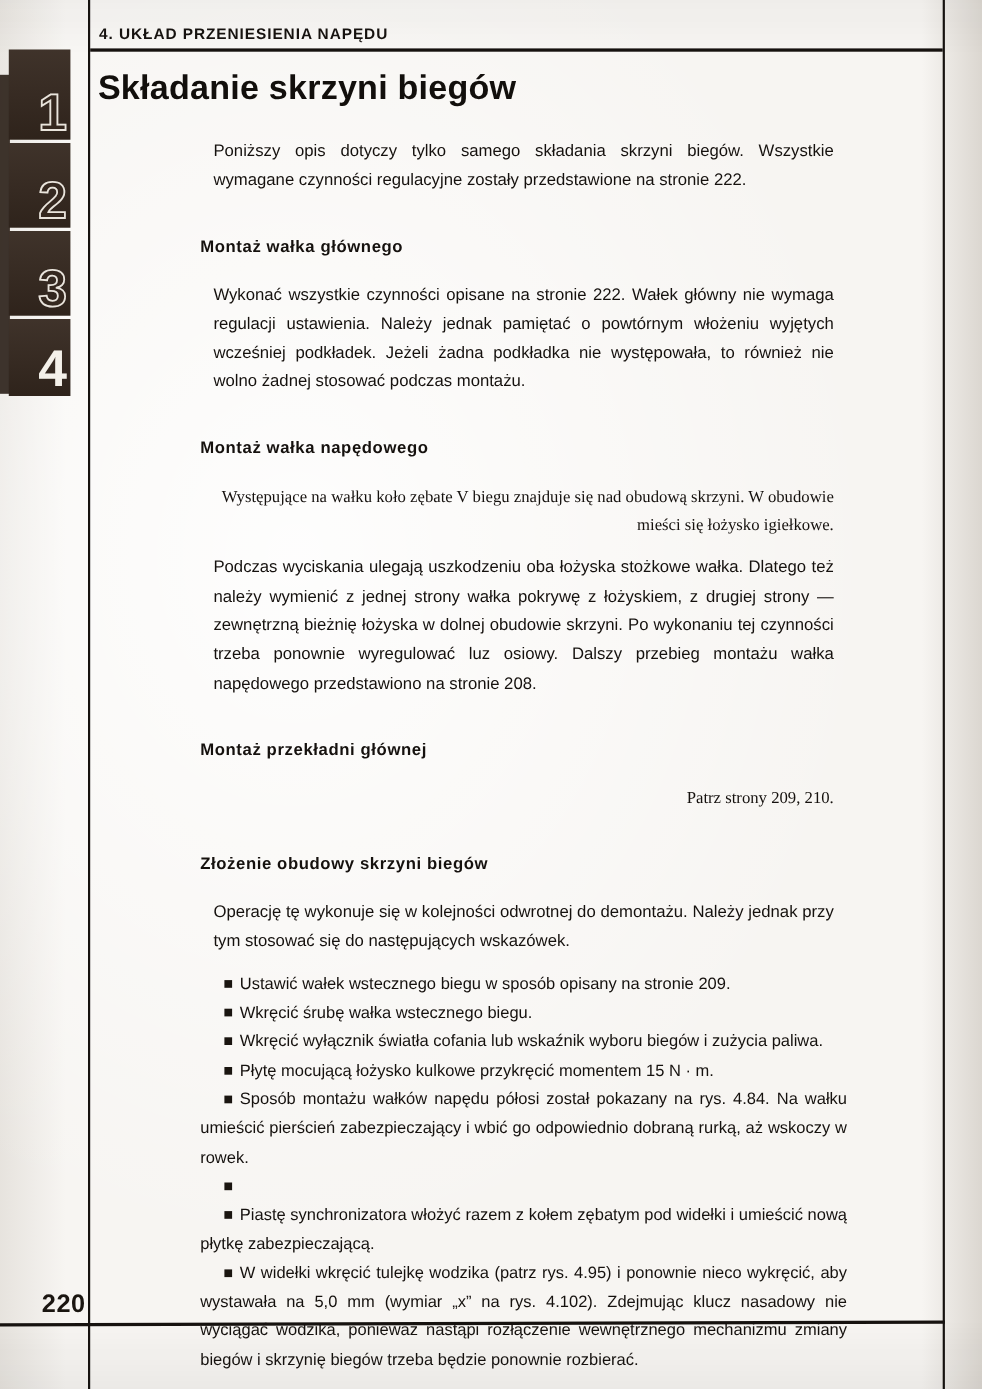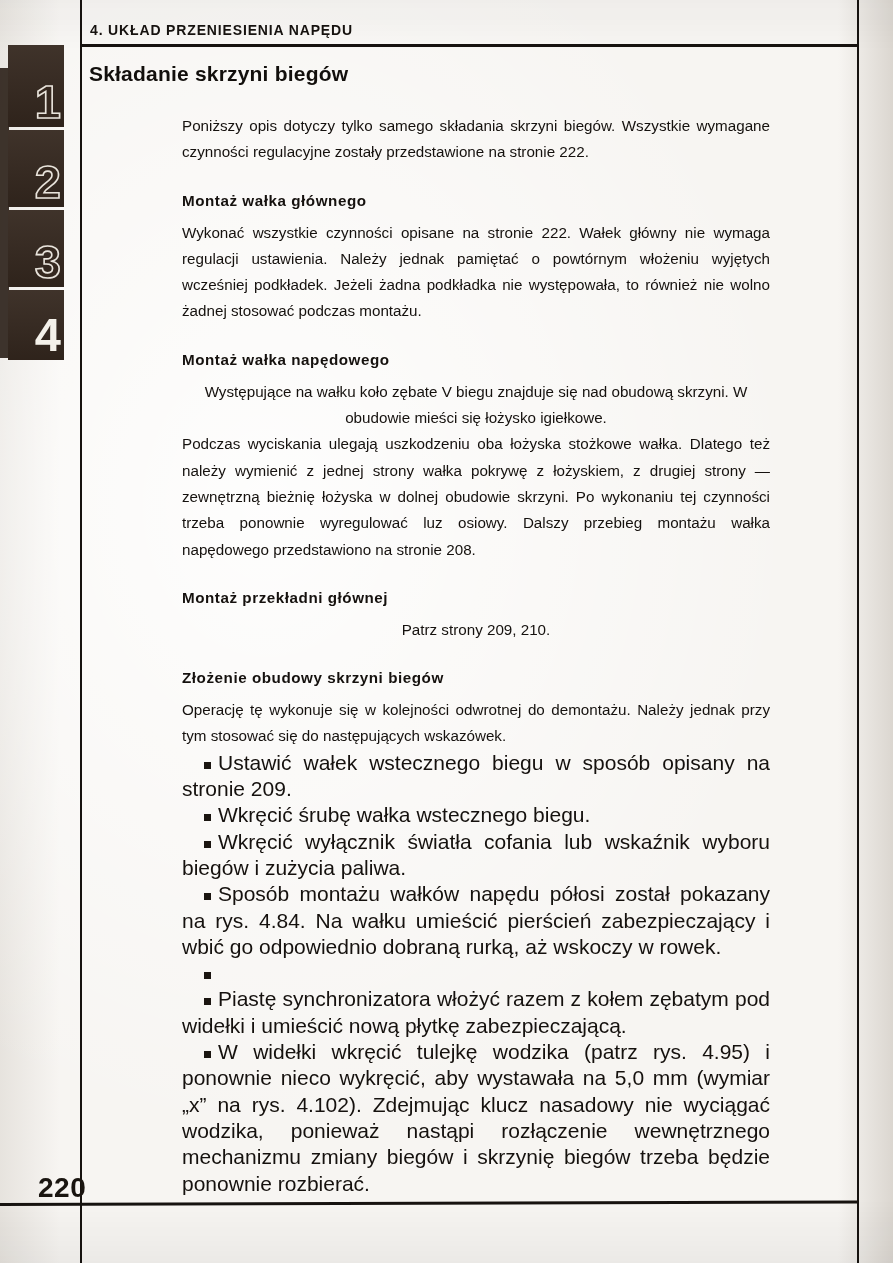--- a/index.html
+++ b/index.html
@@ -118,84 +118,84 @@
     font-weight: bold;
     letter-spacing: 0.85px;
     color: #16120f;
     white-space: nowrap;
   }
 
   
   .page-title {
     position: absolute;
     left: 89px; top: 62px;
-    font-size: 21px;
+    font-size: 31px;
     font-weight: bold;
     letter-spacing: 0.2px;
     color: #120f0c;
     white-space: nowrap;
   }
 
   
   .content {
     position: absolute;
     left: 182px;
     top: 113px;
     width: 588px;
     color: #15110e;
   }
 
   .para {
     font-size: 15.2px;
     line-height: 26.3px;
     text-align: justify;
-    margin: 0;
-  }
-  .para.nojust { text-align: center; }
+    margin: 12px;
+  }
+  .para.nojust { text-align: right; font-family: Liberation Serif, serif; }
 
   .subhead {
     font-size: 15.2px;
     font-weight: bold;
     letter-spacing: 0.55px;
     margin: 0;
     line-height: 26px;
   }
 
   .gap-lg { height: 22px; }
   .gap-sm { height: 6px; }
 
   .bullet-list {
     margin: 0;
     padding: 0;
     list-style: none;
   }
   .bullet-item {
     position: relative;
-    font-size: 21px;
+    font-size: 15px;
     line-height: 26.3px;
     text-align: justify;
     padding-left: 0;
     text-indent: 22px;
   }
   .bullet-item .sq {
     display: inline-block;
     width: 7px;
     height: 7px;
     background: #1a1510;
     margin-right: 7px;
     vertical-align: 1px;
     text-indent: 0;
   }
 
   
   .folio {
     position: absolute;
     left: 38px;
     top: 1172px;
-    font-size: 28px;
+    font-size: 23px;
     font-weight: bold;
     letter-spacing: 0.5px;
     color: #1a1510;
   }
 
   
   .scan-overlay {
     position: absolute;
     inset: 0;
     pointer-events: none;
@@ -259,20 +259,21 @@
 
     <div class="gap-lg"></div>
     <div class="subhead">Złożenie obudowy skrzyni biegów</div>
     <div class="gap-sm"></div>
     <p class="para">Operację tę wykonuje się w kolejności odwrotnej do demontażu. Należy jednak przy tym stosować się do następujących wskazówek.</p>
 
     <ul class="bullet-list">
       <li class="bullet-item"><span class="sq"></span><span>Ustawić wałek wstecznego biegu w sposób opisany na stronie 209.</span></li>
       <li class="bullet-item"><span class="sq"></span><span>Wkręcić śrubę wałka wstecznego biegu.</span></li>
       <li class="bullet-item"><span class="sq"></span><span>Wkręcić wyłącznik światła cofania lub wskaźnik wyboru biegów i zużycia paliwa.</span></li>
+      <li class="bullet-item"><span class="sq"></span><span>Płytę mocującą łożysko kulkowe przykręcić momentem 15 N · m.</span></li>
       <li class="bullet-item"><span class="sq"></span><span>Sposób montażu wałków napędu półosi został pokazany na rys. 4.84. Na wałku umieścić pierścień zabezpieczający i wbić go odpowiednio dobraną rurką, aż wskoczy w rowek.</span></li>
       <li class="bullet-item"><span class="sq"></span></li>
       <li class="bullet-item"><span class="sq"></span><span>Piastę synchronizatora włożyć razem z kołem zębatym pod widełki i umieścić nową płytkę zabezpieczającą.</span></li>
       <li class="bullet-item"><span class="sq"></span><span>W widełki wkręcić tulejkę wodzika (patrz rys. 4.95) i ponownie nieco wykręcić, aby wystawała na 5,0 mm (wymiar „x” na rys. 4.102). Zdejmując klucz nasadowy nie wyciągać wodzika, ponieważ nastąpi rozłączenie wewnętrznego mechanizmu zmiany biegów i skrzynię biegów trzeba będzie ponownie rozbierać.</span></li>
 
     </ul>
   </div>
 
   <div class="folio">220</div>
 

